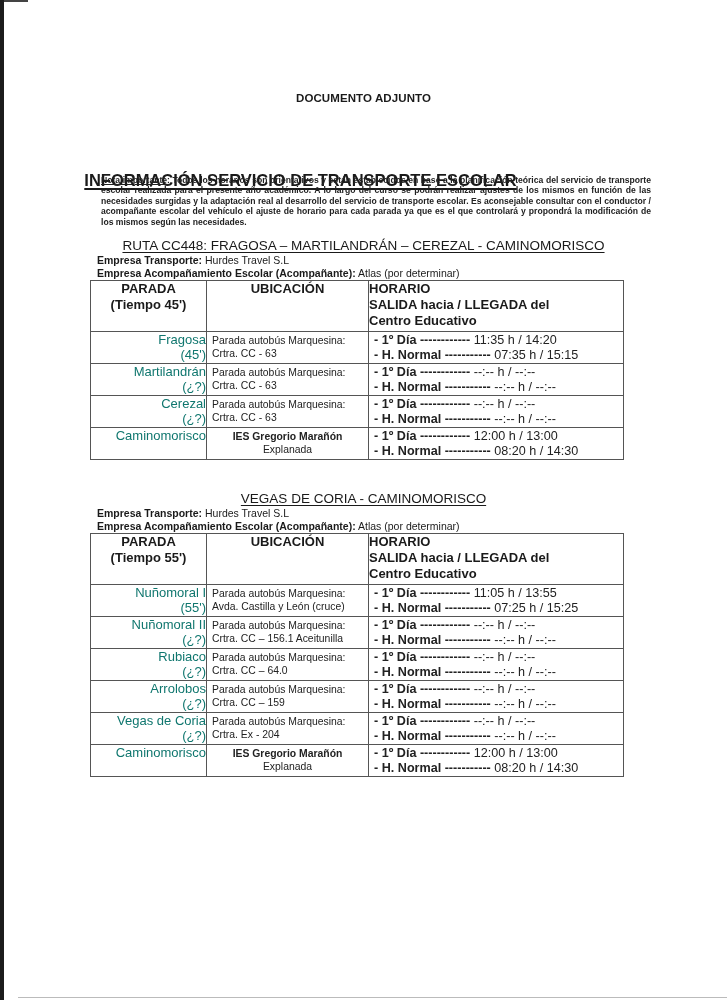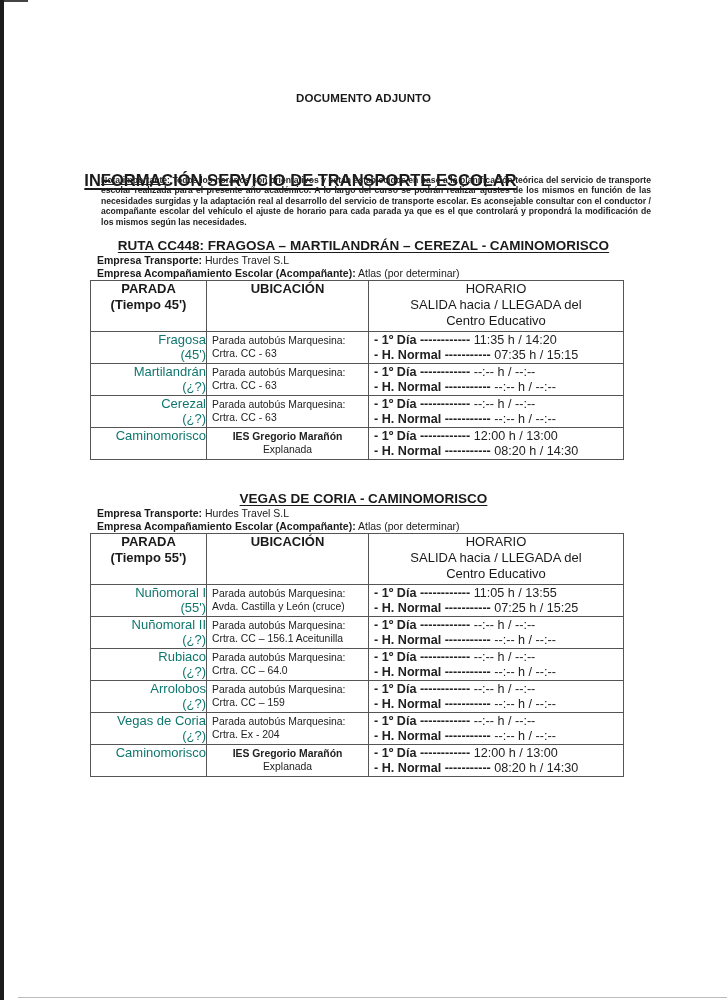--- a/index.html
+++ b/index.html
@@ -8,33 +8,33 @@
   .scan-edge-top { position: absolute; left: 4px; top: 0; width: 24px; height: 2px; background: #444; }
   .scan-edge-bottom { position: absolute; left: 18px; top: 997px; width: 709px; height: 1px; background: #bbb; }
 
   .doc-label { position: absolute; top: 92px; left: 0; width: 727px; text-align: center; font-weight: bold; font-size: 11.5px; letter-spacing: 0.1px; }
   .main-title { position: absolute; top: 130px; left: 0; width: 601px; text-align: center; font-weight: bold; font-size: 16.5px; line-height: 20px; margin-top: 40px; }
   .main-title .l1 { text-decoration: underline; text-decoration-thickness: 1.5px; text-underline-offset: 2px; }
 
   .note { position: absolute; top: 175px; left: 101px; width: 550px; font-size: 8.6px; font-weight: bold; line-height: 10.4px; text-align: justify; color: #222; }
   .note .lbl { text-decoration: underline; }
 
-  .route-title { position: absolute; left: 0; width: 727px; text-align: center; font-weight: bold; font-size: 13.5px; line-height: 16px; }
+  .route-title { position: absolute; left: 0; width: 727px; text-align: center; font-weight: normal; font-size: 13.5px; line-height: 16px; }
   .route-title span { text-decoration: underline; text-underline-offset: 2px; }
   .company { position: absolute; left: 97px; font-size: 10.5px; line-height: 13px; }
   .company b { font-weight: bold; }
 
   table.sched { position: absolute; left: 90px; width: 533px; border-collapse: collapse; table-layout: fixed; }
   table.sched td, table.sched th { border: 1px solid #555; padding: 0; vertical-align: top; }
   table.sched col.c1 { width: 116px; }
   table.sched col.c2 { width: 162px; }
   table.sched col.c3 { width: 255px; }
   th.h-stop { font-weight: bold; font-size: 13px; line-height: 16px; text-align: center; padding-top: 1px; }
   th.h-loc { font-weight: bold; font-size: 13px; line-height: 16px; text-align: center; padding-top: 1px; }
-  th.h-time { font-weight: normal; font-size: 13px; line-height: 16px; text-align: center; padding-top: 1px; }
+  th.h-time { font-weight: bold; font-size: 13px; line-height: 16px; text-align: left; padding-top: 1px; }
   tr.head { height: 51px; }
   tr.row { height: 32px; }
   td.stop { text-align: right; font-size: 13px; line-height: 15px; color: #0f766e; }
   td.loc { font-size: 10.4px; line-height: 13px; padding-left: 5px !important; padding-top: 2px !important; color: #222; }
   td.loc.center { text-align: center; padding-left: 0 !important; margin-left: 28px; }
   td.loc .b { font-weight: bold; }
   td.time { font-size: 12.6px; line-height: 15px; padding-left: 5px !important; padding-top: 1px !important; white-space: nowrap; color: #222; }
   td.time .k { font-weight: bold; }
 </style>
 </head>

